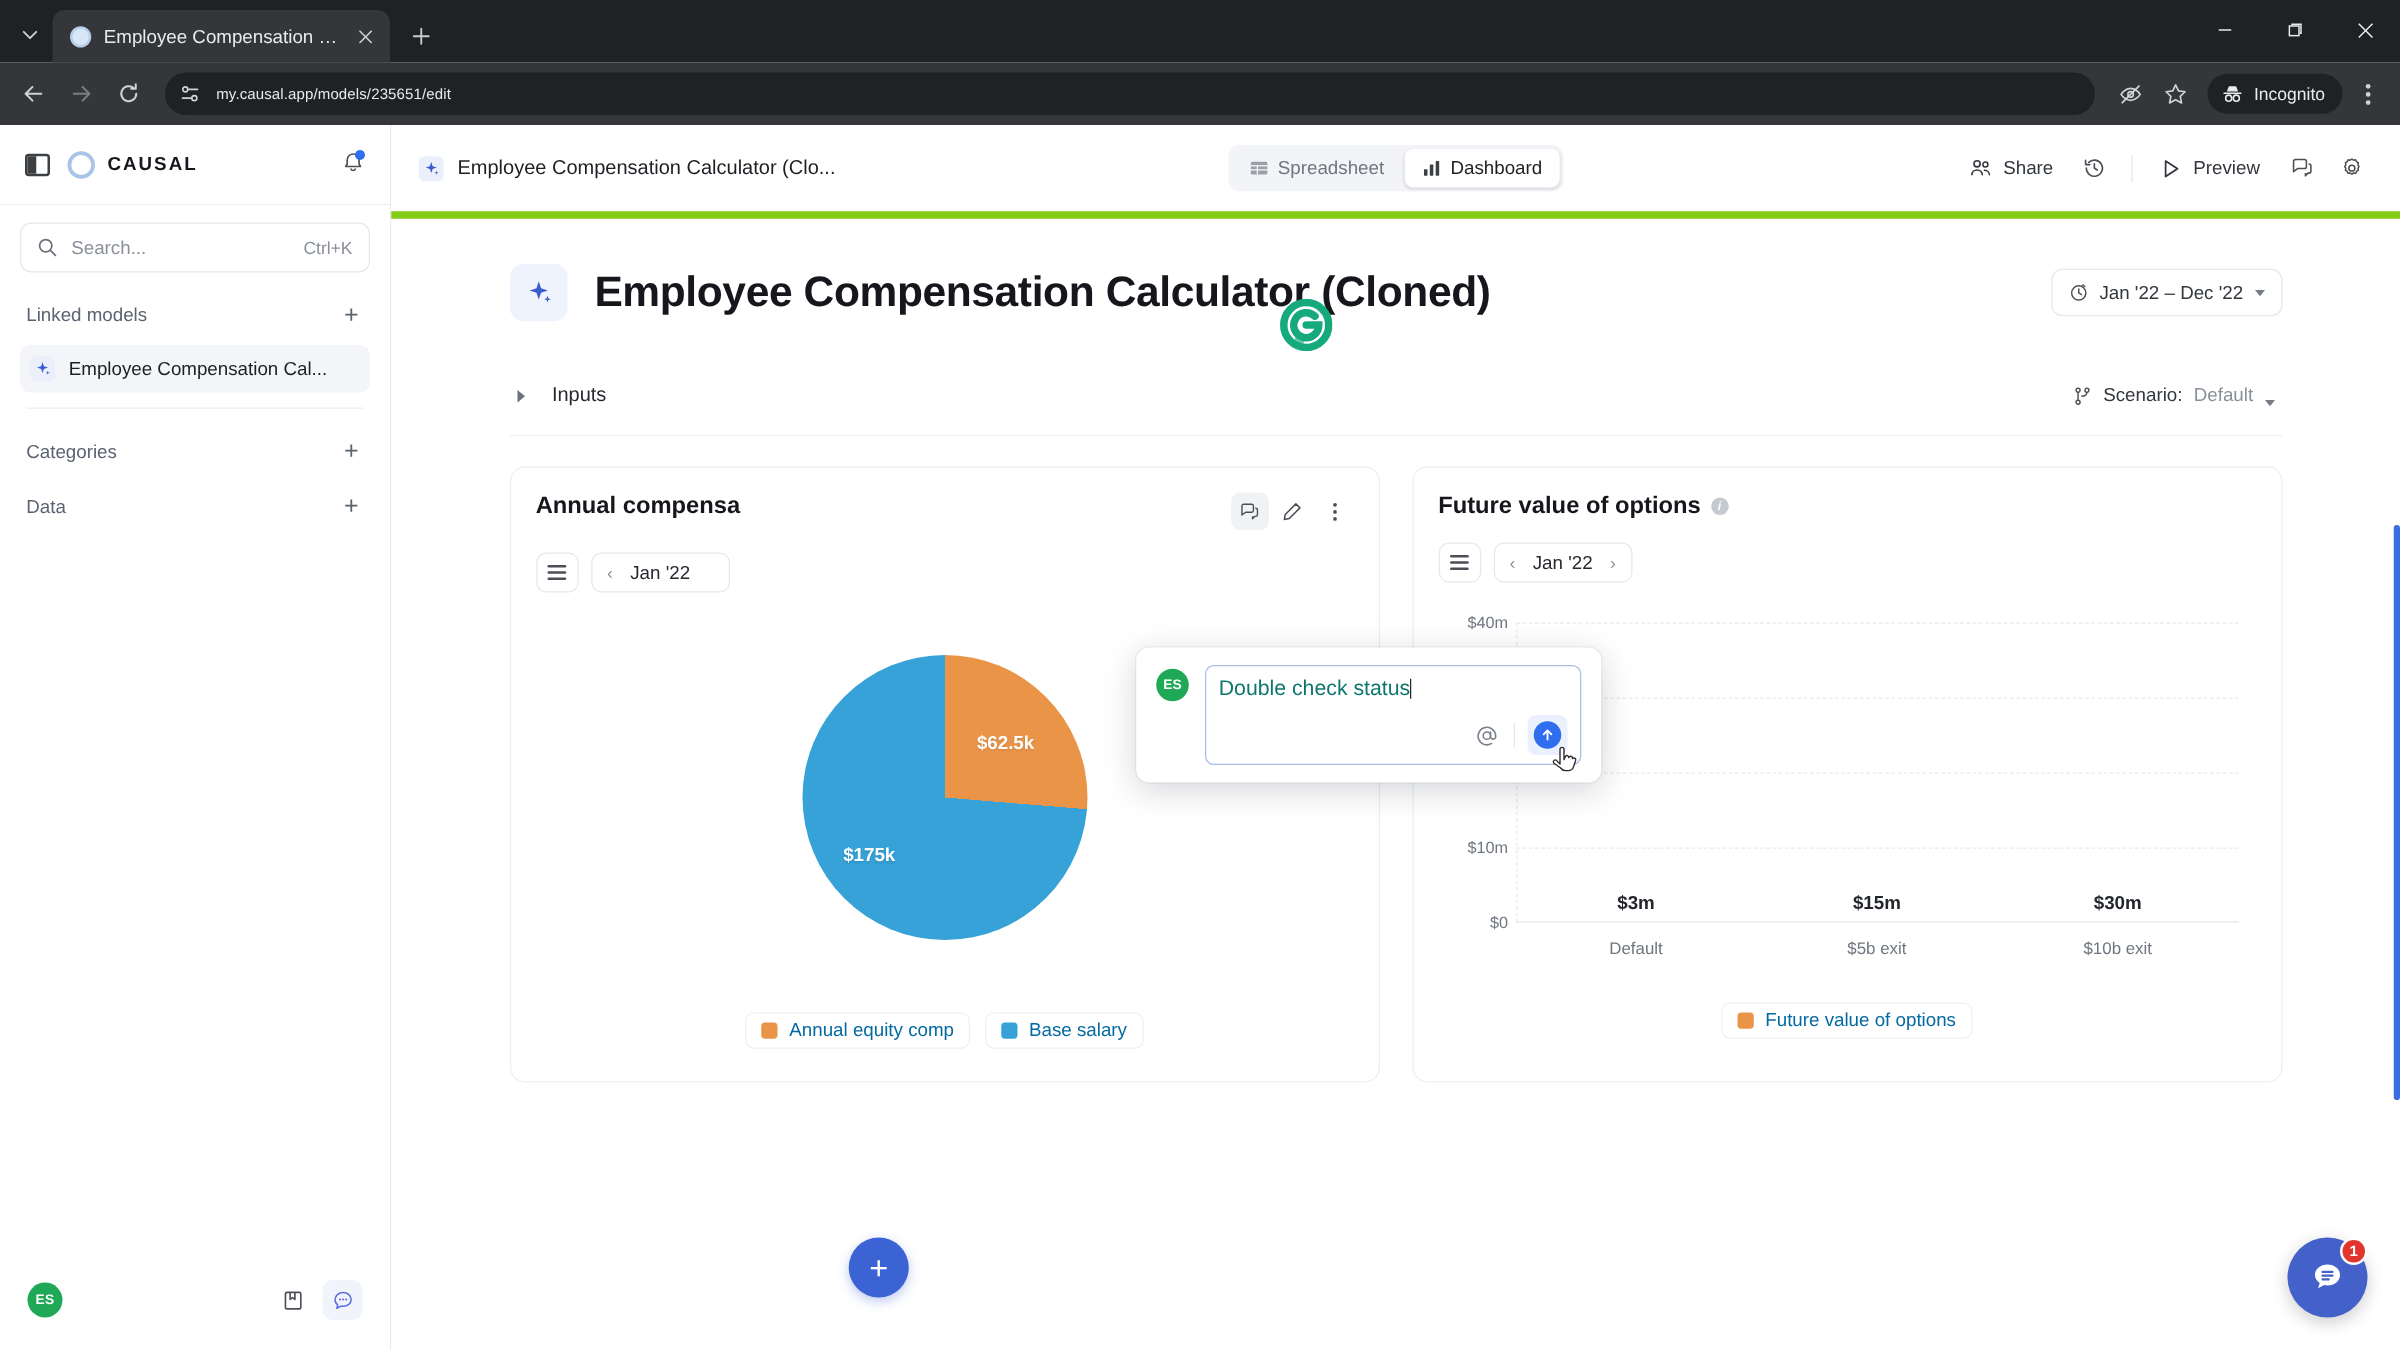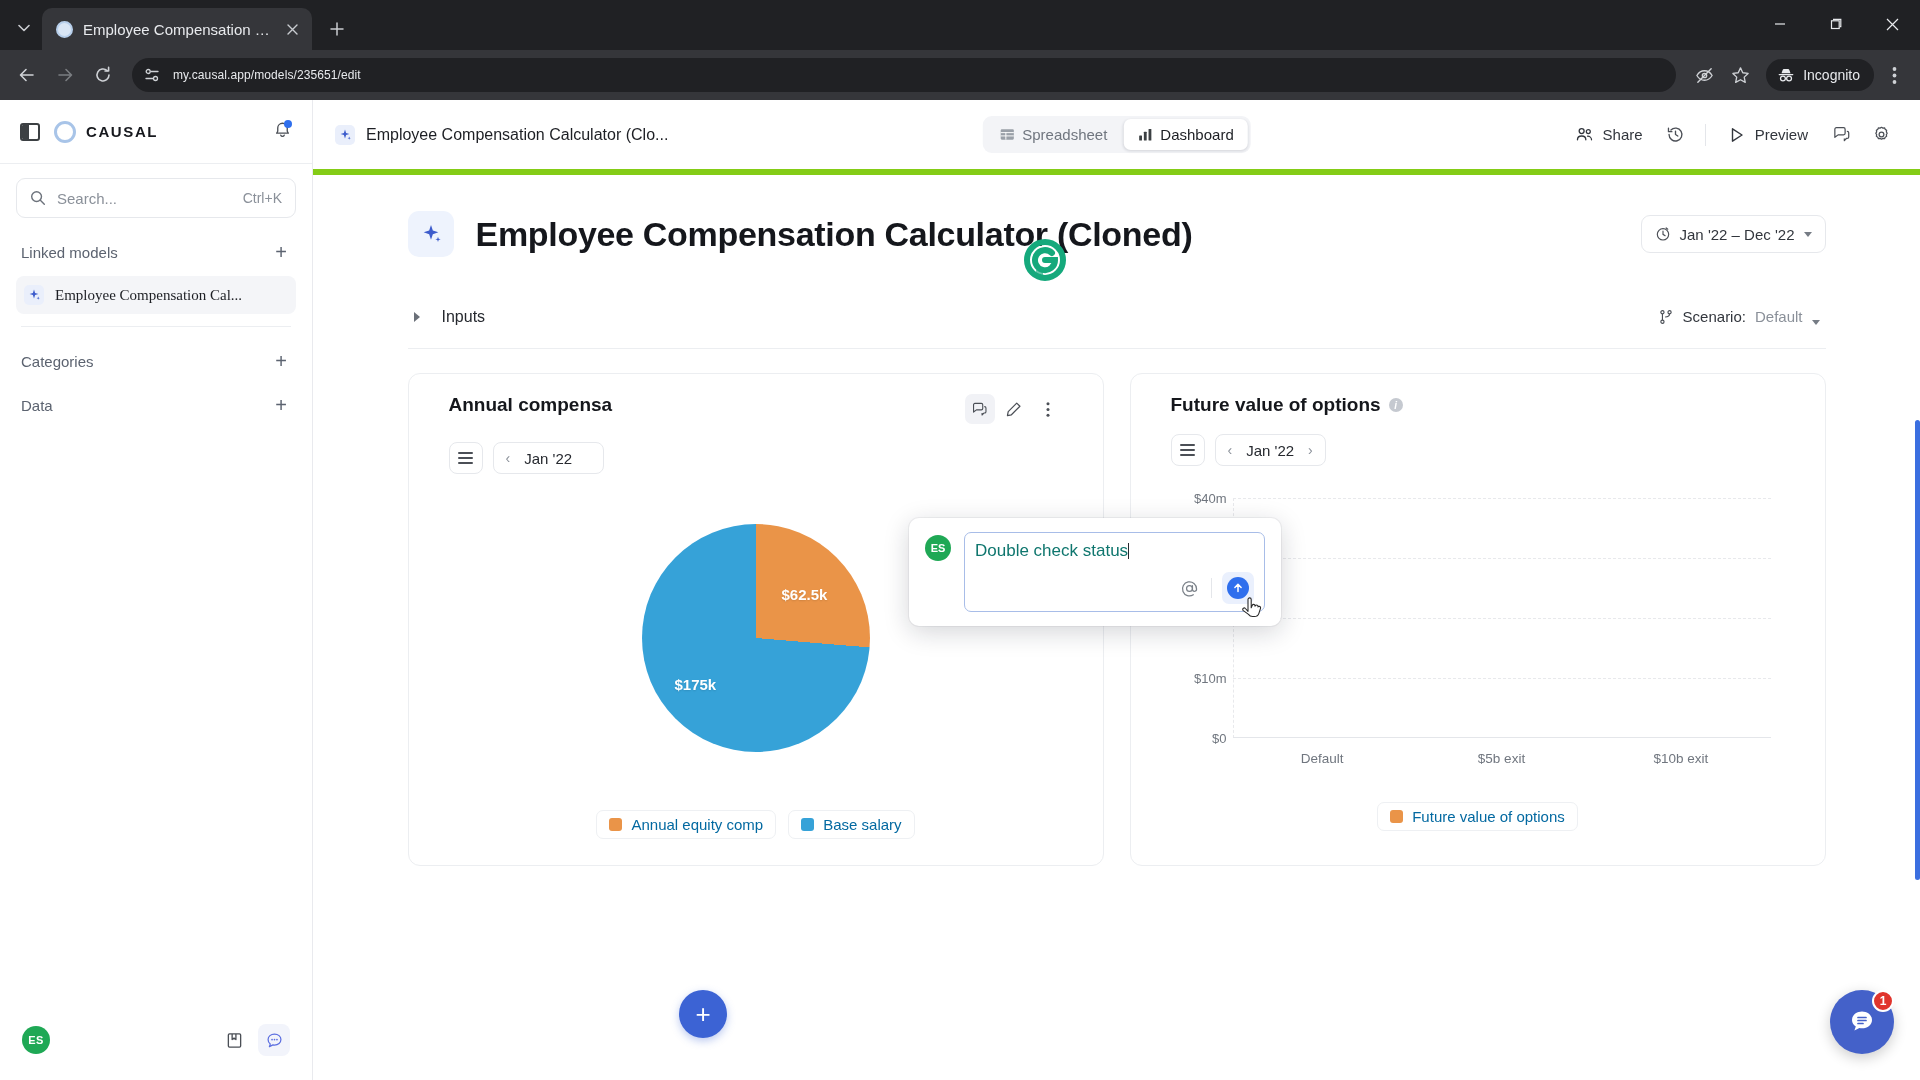--- a/index.html
+++ b/index.html
@@ -79,21 +79,21 @@
   }
   .search-ph { flex: 1; color: #8a9099; font-size: 15px; }
   .search-kbd { color: #8a9099; font-size: 14px; }
 
   .sb-section { display: flex; align-items: center; justify-content: space-between; padding: 0 5px; height: 44px; margin-top: 12px; }
   .sb-section-label { color: #5c6370; font-size: 15px; }
   .sb-plus { color: #5c6370; font-size: 20px; line-height: 1; width: 20px; text-align: center; }
 
   .sb-item {
     display: flex; align-items: center; gap: 11px; height: 38px; padding: 0 8px;
-    border-radius: 8px; background: #f4f5f8; margin-top: 2px; font-family: Liberation Serif, serif;
+    border-radius: 8px; background: #f4f5f8; margin-top: 2px;
   }
   .sb-item-icon { width: 20px; height: 20px; border-radius: 5px; background: #eaeffb; display: flex; align-items: center; justify-content: center; flex: 0 0 20px; }
   .sb-item-label { font-size: 15px; color: #1d1f24; white-space: nowrap; overflow: hidden; text-overflow: ellipsis; }
   .sb-divider { height: 1px; background: #eceef1; margin: 12px 5px 0; }
 
   .sb-foot { margin-top: auto; height: 80px; display: flex; align-items: center; padding: 0 22px; }
   .avatar { width: 28px; height: 28px; border-radius: 50%; background: #1fa855; color: #fff; font-size: 11px; font-weight: 700; display: flex; align-items: center; justify-content: center; letter-spacing: .3px; }
   .sb-foot-right { margin-left: auto; display: flex; align-items: center; gap: 8px; }
   .sb-foot-btn { width: 32px; height: 32px; border-radius: 8px; display: flex; align-items: center; justify-content: center; color: #4b4f56; }
   .sb-foot-btn.active { background: #f2f4fb; color: #5b6ee0; }
@@ -133,21 +133,21 @@
   .inputs-row {
     max-width: 1418px; margin: 28px auto 0; height: 64px; border-bottom: 1px solid #eceef1;
     display: flex; align-items: center; padding: 0 6px;
   }
   .tri { width: 0; height: 0; border-top: 5px solid transparent; border-bottom: 5px solid transparent; border-left: 6px solid #6b7079; margin-right: 22px; }
   .inputs-label { font-size: 16px; color: #26292f; }
   .scenario { margin-left: auto; display: flex; align-items: flex-end; gap: 9px; font-size: 15px; color: #32363d; }
   .scenario .muted { color: #8a9099; }
 
   .cards { max-width: 1418px; margin: 24px auto 0; display: flex; gap: 26px; }
-  .card { flex: 1; border: 1px solid #eceef1; border-radius: 12px; background: #fff; padding: 20px 40px 26px; position: relative; min-width: 0; }
+  .card { flex: 1; border: 1px solid #eceef1; border-radius: 12px; background: #fff; padding: 20px 20px 26px; position: relative; min-width: 0; }
   .card-title-row { display: flex; align-items: flex-start; }
   .card-title { font-size: 19px; font-weight: 700; color: #15171c; display: flex; align-items: center; gap: 8px; }
   .info-dot { width: 14px; height: 14px; border-radius: 50%; background: #c5c9d0; color: #fff; font-size: 10px; font-weight: 700; display: flex; align-items: center; justify-content: center; font-style: italic; }
   .card-tools { margin-left: auto; display: flex; align-items: center; gap: 4px; }
   .card-tool { width: 30px; height: 30px; border-radius: 7px; display: flex; align-items: center; justify-content: center; color: #4b4f56; }
   .card-tool.hl { background: #f1f2f6; }
 
   .chart-ctrls { display: flex; align-items: center; gap: 10px; margin-top: 18px; }
   .hamb { width: 34px; height: 32px; border: 1px solid #e6e8ec; border-radius: 8px; display: flex; flex-direction: column; justify-content: center; align-items: center; gap: 3.5px; }
   .hamb span { width: 15px; height: 1.6px; background: #4b4f56; border-radius: 1px; }
@@ -583,20 +583,43 @@
                   <div class="ytick" style="top: calc(0% + 18px);">$40m</div>
                 </div>
               <div id="glines">
                   <div class="gline" style="top: calc(75% - 27px);"></div>
                   <div class="gline" style="top: calc(50% - 12px);"></div>
                   <div class="gline" style="top: calc(25% + 3px);"></div>
                   <div class="gline" style="top: calc(0% + 18px);"></div>
                 </div>
               <div class="axis-y"></div>
               <div class="axis-x"></div>
+              <div class="bars" id="bars">
+                  <div class="bar-col">
+                    <div class="bar-val">$3m</div>
+                    <div class="bar-stack">
+                      <div class="bar-cap" style="height: 1%; background: rgb(243, 195, 150);"></div>
+                      <div class="bar-body" style="height: 7.5%; background: rgb(234, 148, 72);"></div>
+                    </div>
+                  </div>
+                  <div class="bar-col">
+                    <div class="bar-val">$15m</div>
+                    <div class="bar-stack">
+                      <div class="bar-cap" style="height: 3%; background: rgb(243, 195, 150);"></div>
+                      <div class="bar-body" style="height: 37.5%; background: rgb(234, 148, 72);"></div>
+                    </div>
+                  </div>
+                  <div class="bar-col">
+                    <div class="bar-val">$30m</div>
+                    <div class="bar-stack">
+                      <div class="bar-cap" style="height: 5%; background: rgb(243, 195, 150);"></div>
+                      <div class="bar-body" style="height: 75%; background: rgb(234, 148, 72);"></div>
+                    </div>
+                  </div>
+                </div>
               <div class="xlabels" id="xlabels">
                   <div class="xlabel">Default</div>
                   <div class="xlabel">$5b exit</div>
                   <div class="xlabel">$10b exit</div>
                 </div>
             </div>
 
             <div class="legend">
               <div class="legend-item">
                 <span class="swatch" id="sw-bar-0" style="background: rgb(234, 148, 72);"></span>

